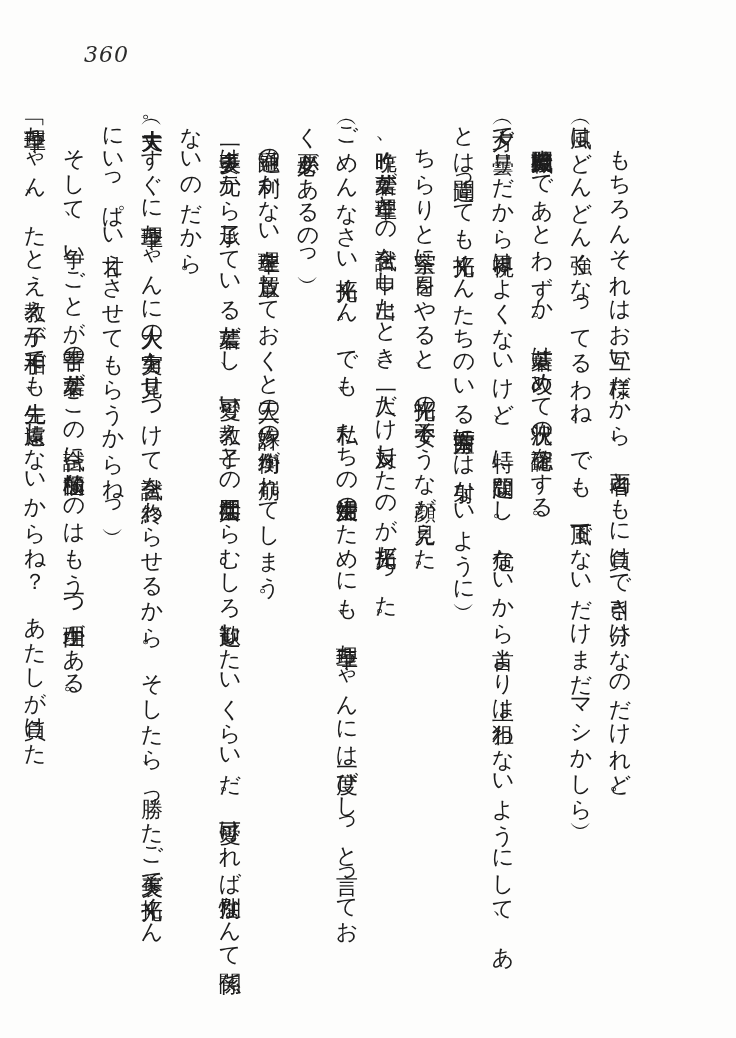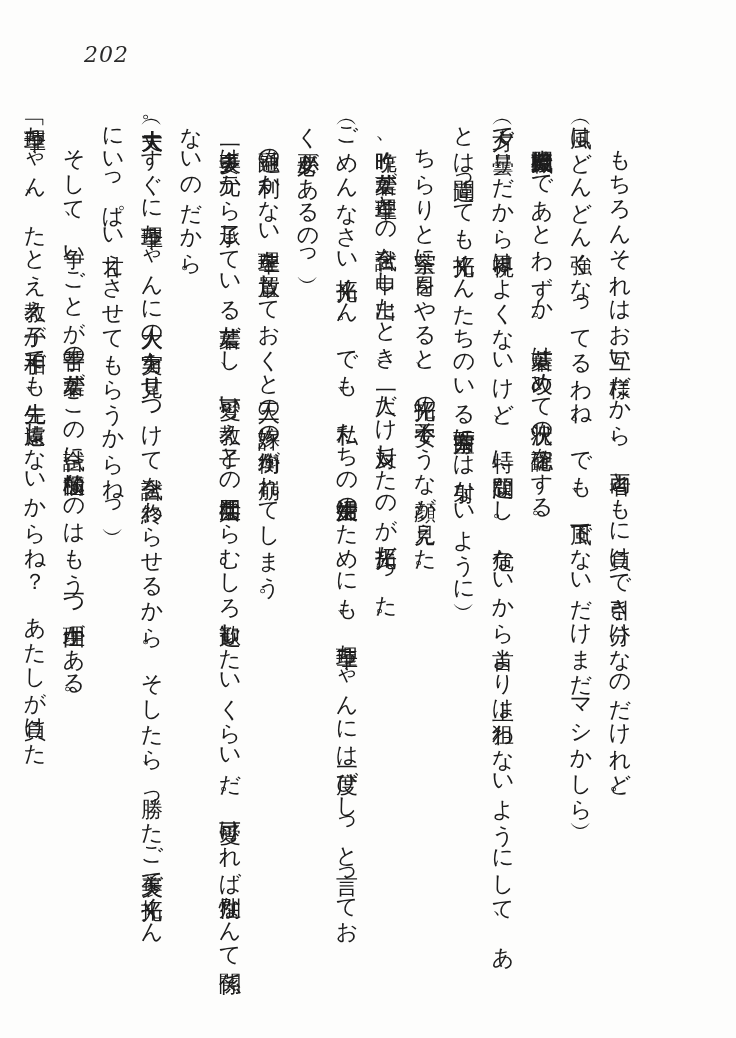--- a/index.html
+++ b/index.html
@@ -47,21 +47,21 @@
     text-indent: 0;
   }
   .text-block p.para.indent {
     text-indent: 1em;
   }
 </style>
 </head>
 <body>
 
 <div class="page">
-  <div class="page-number">202</div>
+  <div class="page-number">360</div>
   <div class="text-block">
       <p class="para indent">もちろんそれはお互い様だから、両者ともに負けで引き分けなのだけれど。</p>
       <p class="para">（風はどんどん強くなってるわね。でも、風下でないだけまだマシかしら）</p>
       <p class="para indent">模擬戦開始まであとわずか。若葉は改めて状況の確認をする。</p>
       <p class="para">（夕方で曇りだから視界はよくないけど、特に問題なし。危ないから首より上は狙わないようにして、あとは間違っても拓光くんたちのいる茶室方面には射ないように）</p>
       <p class="para indent">ちらりと茶室に目をやると、拓光の不安そうな顔が見えた。</p>
       <p class="para indent">昨晩、若葉が理華との試合を申し出たとき、一人だけ反対したのが拓光だった。</p>
       <p class="para">（ごめんなさい拓光くん。でも、私たちの夫婦生活のためにも、理華ちゃんには一度びしっと言っておく必要があるのっ）</p>
       <p class="para indent">融通の利かない理華を放置しておくと三人の許嫁の均衡が崩れてしまう。</p>
       <p class="para indent">一夫多妻は元から了承している若葉だし、可愛い教え子との共同生活ならむしろ歓迎したいくらいだ。可愛ければ性別なんて関係ないのだから。</p>

